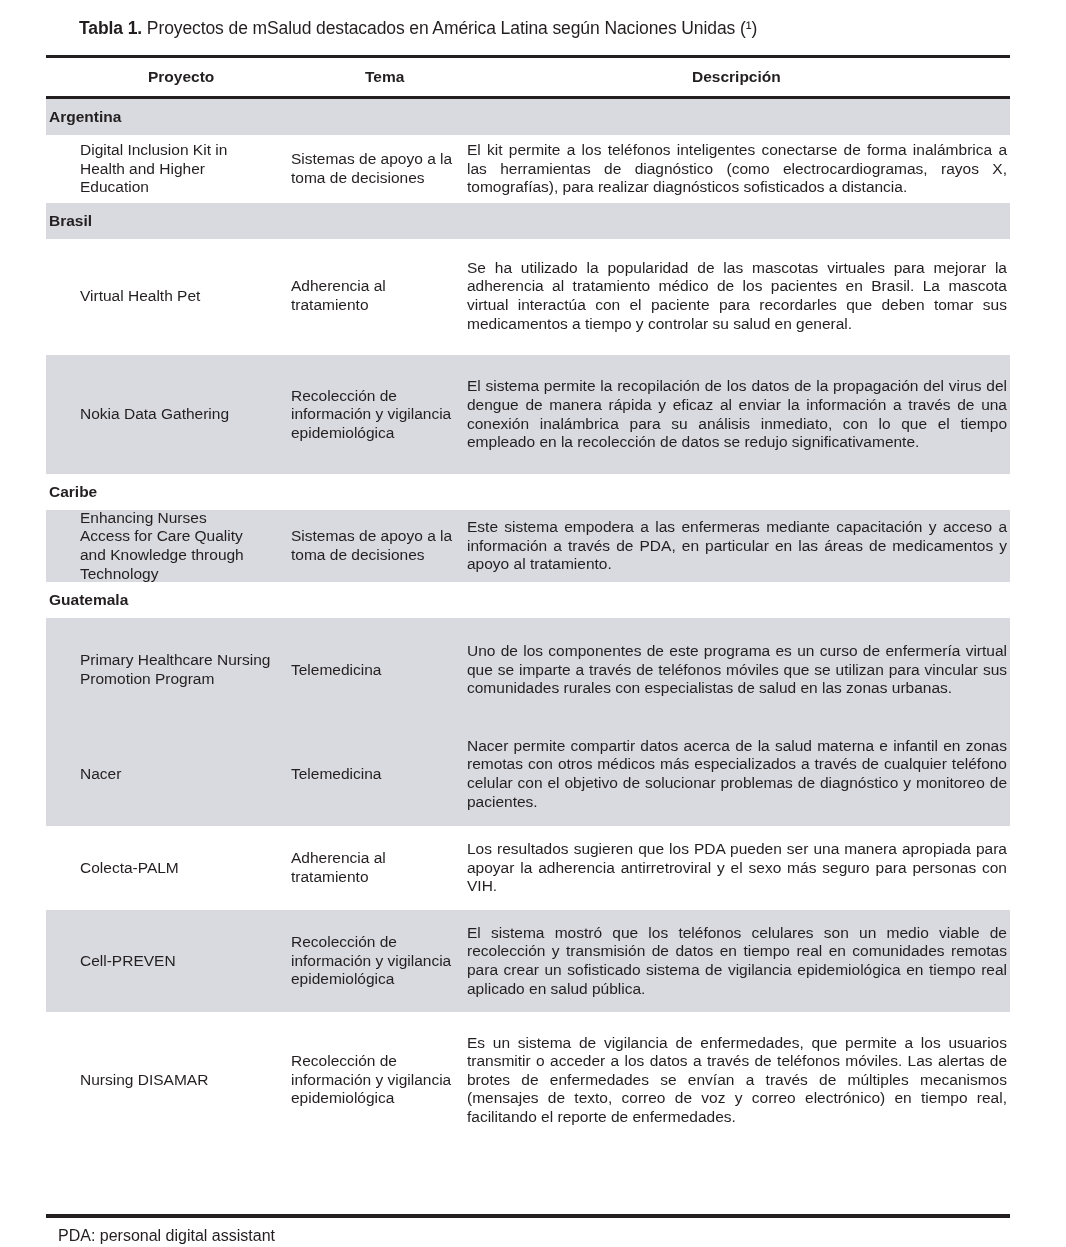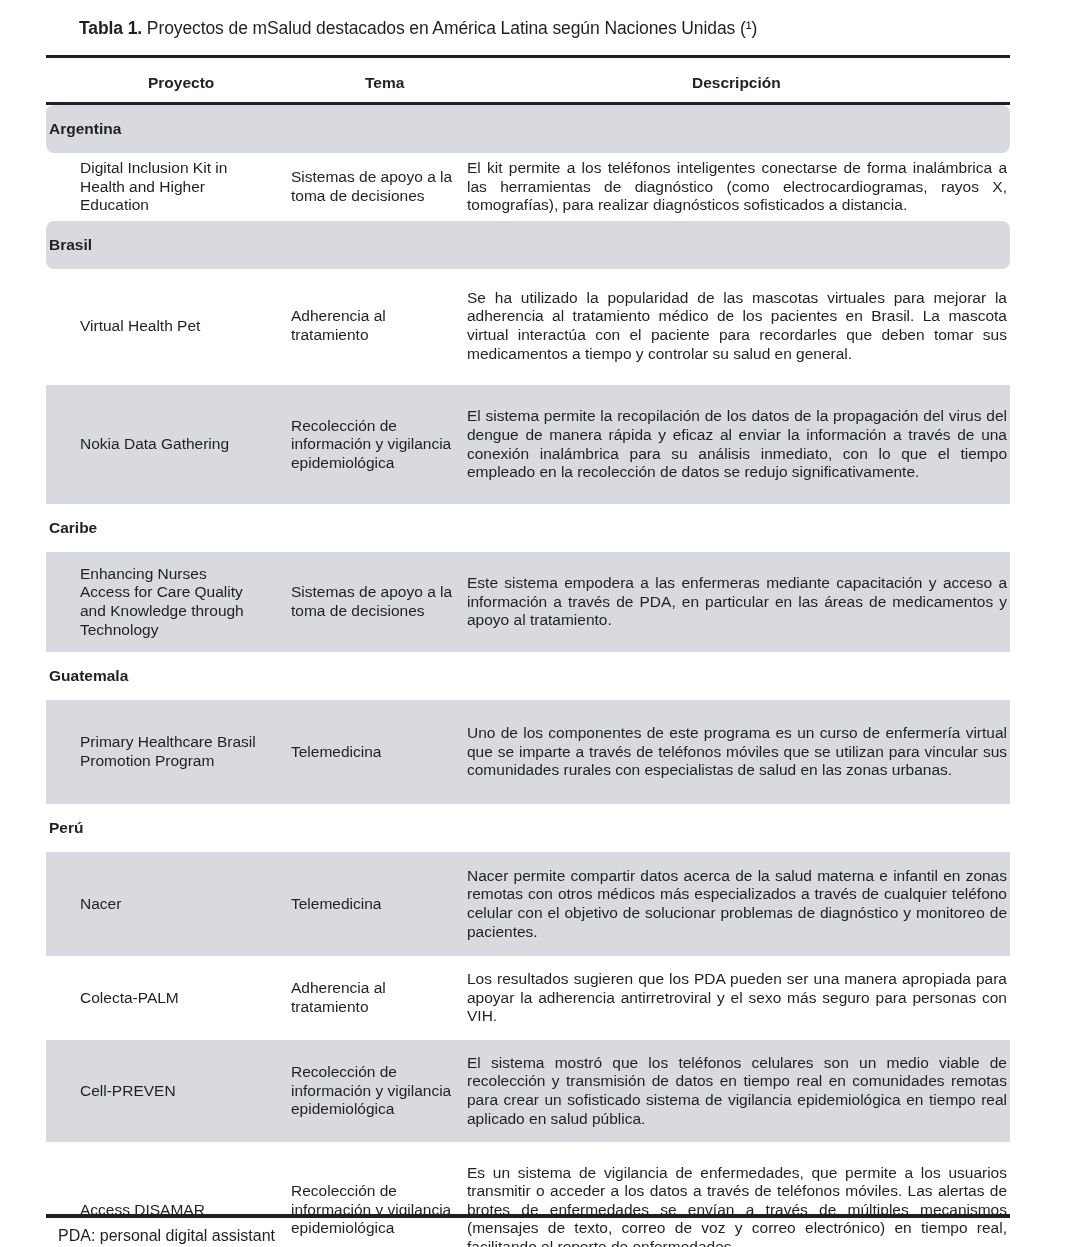--- a/index.html
+++ b/index.html
@@ -11,28 +11,28 @@
     position: absolute; left: 47px; top: 18px;
     font-size: 17.5px; letter-spacing: -0.1px; white-space: nowrap; margin-left: 32px;
   }
   .caption .lbl { font-weight: bold; }
   .table {
     position: absolute; left: 46px; top: 55px; width: 964px;
     border-top: 3px solid #231f20;
   }
   .thead {
     display: flex; height: 38px; align-items: center;
-    border-bottom: 3px solid #231f20; font-weight: bold; font-size: 15.5px; margin-top: 6px;
+    border-bottom: 3px solid #231f20; font-weight: bold; font-size: 15.5px;
   }
   .thead .h1 { width: 234px; padding-left: 102px; box-sizing: border-box; }
   .thead .h2 { width: 190px; padding-left: 85px; box-sizing: border-box; }
   .thead .h3 { flex: 1; padding-left: 222px; box-sizing: border-box; }
   .section {
-    display: flex; align-items: center; height: 48px; padding-left: 3px;
-    font-weight: bold; font-size: 15.5px; box-sizing: border-box; border-radius: 8px;
+    display: flex; align-items: center; height: 36px; padding-left: 3px;
+    font-weight: bold; font-size: 15.5px; box-sizing: border-box;
   }
   .row {
     display: flex; align-items: center; box-sizing: border-box;
     font-size: 15.5px; line-height: 18.6px; border-top: 2px solid #ffffff;
   }
   .gray { background: #d9dadf; }
   .row .c1 { width: 234px; padding-left: 34px; box-sizing: border-box; }
   .row .c2 { width: 187px; padding-left: 11px; padding-right: 2px; box-sizing: border-box; }
   .row .c3 { flex: 1; padding-left: 0; padding-right: 3px; text-align: justify; box-sizing: border-box; }
   .bottom-rule {
@@ -67,50 +67,49 @@
     <div class="c2" style="padding-right:50px">Adherencia al tratamiento</div>
     <div class="c3">Se ha utilizado la popularidad de las mascotas virtuales para mejorar la adherencia al tratamiento médico de los pacientes en Brasil. La mascota virtual interactúa con el paciente para recordarles que deben tomar sus medicamentos a tiempo y controlar su salud en general.</div>
   </div>
   <div class="row gray" style="height:121px">
     <div class="c1">Nokia Data Gathering</div>
     <div class="c2">Recolección de información y vigilancia epidemiológica</div>
     <div class="c3">El sistema permite la recopilación de los datos de la propagación del virus del dengue de manera rápida y eficaz al enviar la información a través de una conexión inalámbrica para su análisis inmediato, con lo que el tiempo empleado en la recolección de datos se redujo significativamente.</div>
   </div>
 
   <div class="section">Caribe</div>
-  <div class="row gray" style="height:100px;border-top:none">
+  <div class="row gray" style="height:72px;border-top:none">
     <div class="c1" style="padding-right:20px">Enhancing Nurses Access for Care Quality and Knowledge through Technology</div>
     <div class="c2">Sistemas de apoyo a la toma de decisiones</div>
     <div class="c3">Este sistema empodera a las enfermeras mediante capacitación y acceso a información a través de PDA, en particular en las áreas de medicamentos y apoyo al tratamiento.</div>
   </div>
 
   <div class="section">Guatemala</div>
   <div class="row gray" style="height:104px;border-top:none">
-    <div class="c1" style="padding-right:0">Primary Healthcare Brasil Promotion Program</div>
+    <div class="c1" style="padding-right:0">Primary Healthcare Nursing Promotion Program</div>
     <div class="c2">Telemedicina</div>
     <div class="c3">Uno de los componentes de este programa es un curso de enfermería virtual que se imparte a través de teléfonos móviles que se utilizan para vincular sus comunidades rurales con especialistas de salud en las zonas urbanas.</div>
   </div>
 
-  <div class="section">Perú</div>
   <div class="row gray" style="height:104px;border-top:none">
     <div class="c1">Nacer</div>
     <div class="c2">Telemedicina</div>
     <div class="c3">Nacer permite compartir datos acerca de la salud materna e infantil en zonas remotas con otros médicos más especializados a través de cualquier teléfono celular con el objetivo de solucionar problemas de diagnóstico y monitoreo de pacientes.</div>
   </div>
   <div class="row" style="height:82px">
     <div class="c1">Colecta-PALM</div>
     <div class="c2" style="padding-right:50px">Adherencia al tratamiento</div>
     <div class="c3">Los resultados sugieren que los PDA pueden ser una manera apropiada para apoyar la adherencia antirretroviral y el sexo más seguro para personas con VIH.</div>
   </div>
   <div class="row gray" style="height:104px">
     <div class="c1">Cell-PREVEN</div>
     <div class="c2">Recolección de información y vigilancia epidemiológica</div>
     <div class="c3">El sistema mostró que los teléfonos celulares son un medio viable de recolección y transmisión de datos en tiempo real en comunidades remotas para crear un sofisticado sistema de vigilancia epidemiológica en tiempo real aplicado en salud pública.</div>
   </div>
   <div class="row" style="height:134px">
-    <div class="c1">Access DISAMAR</div>
+    <div class="c1">Nursing DISAMAR</div>
     <div class="c2">Recolección de información y vigilancia epidemiológica</div>
     <div class="c3">Es un sistema de vigilancia de enfermedades, que permite a los usuarios transmitir o acceder a los datos a través de teléfonos móviles. Las alertas de brotes de enfermedades se envían a través de múltiples mecanismos (mensajes de texto, correo de voz y correo electrónico) en tiempo real, facilitando el reporte de enfermedades.</div>
   </div>
 </div>
 
 <div class="bottom-rule"></div>
 <div class="footnote">PDA: personal digital assistant</div>
 
 </body></html>

